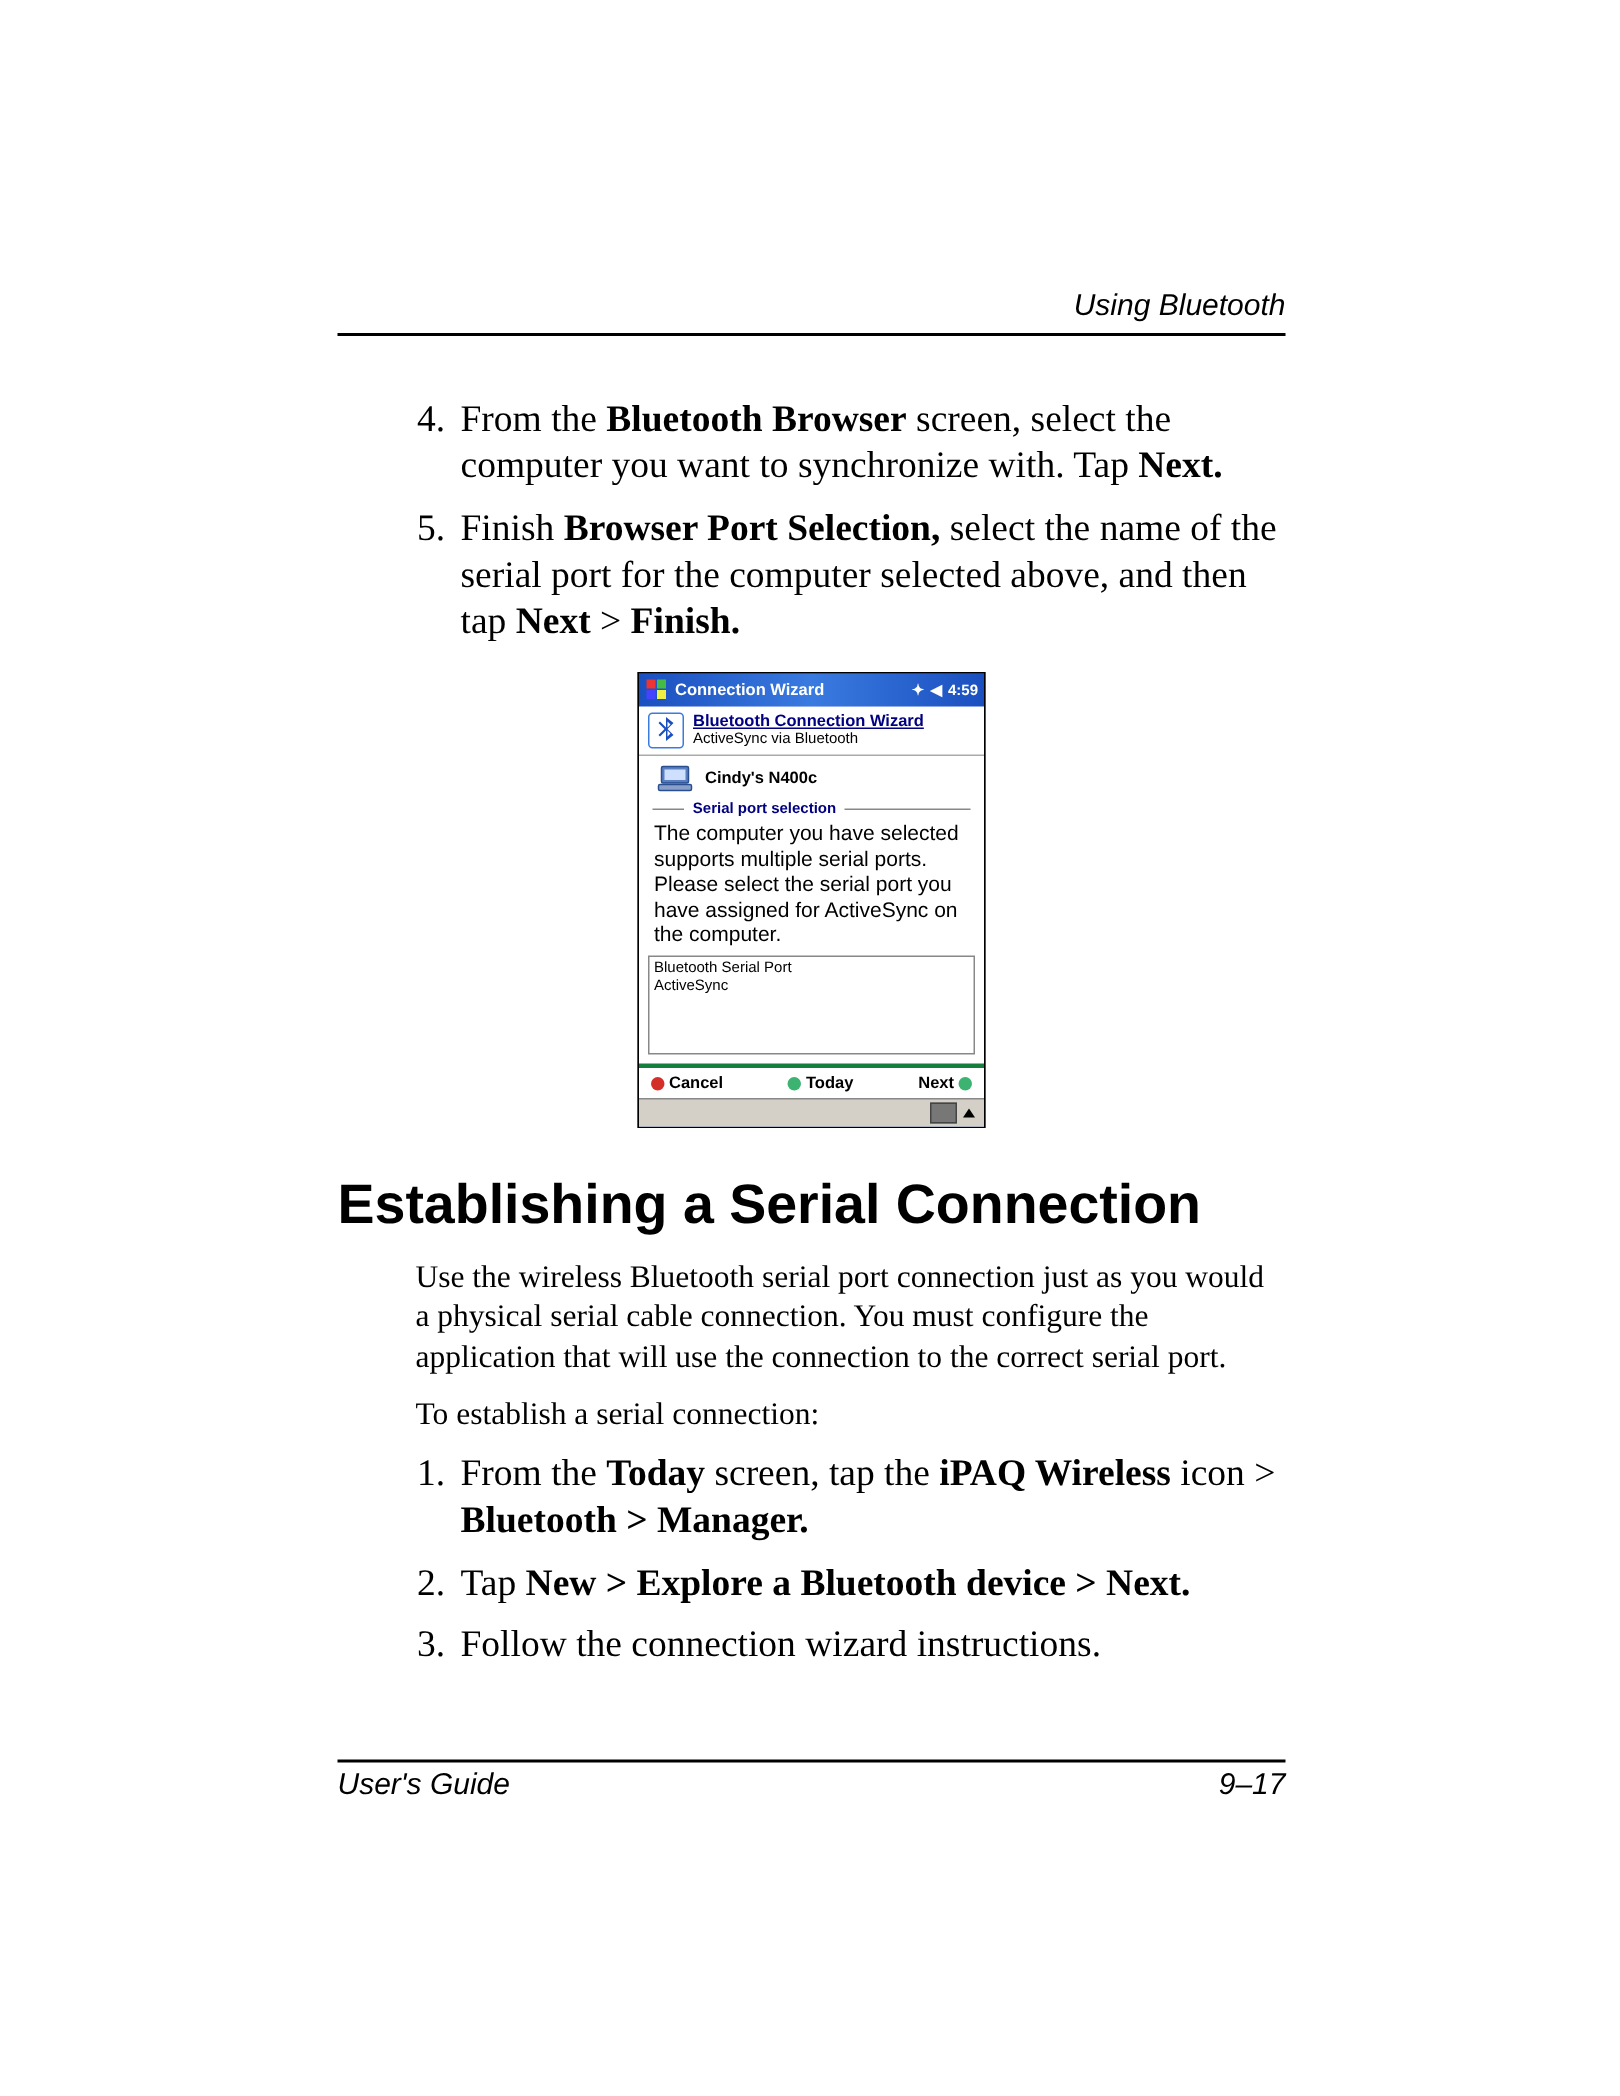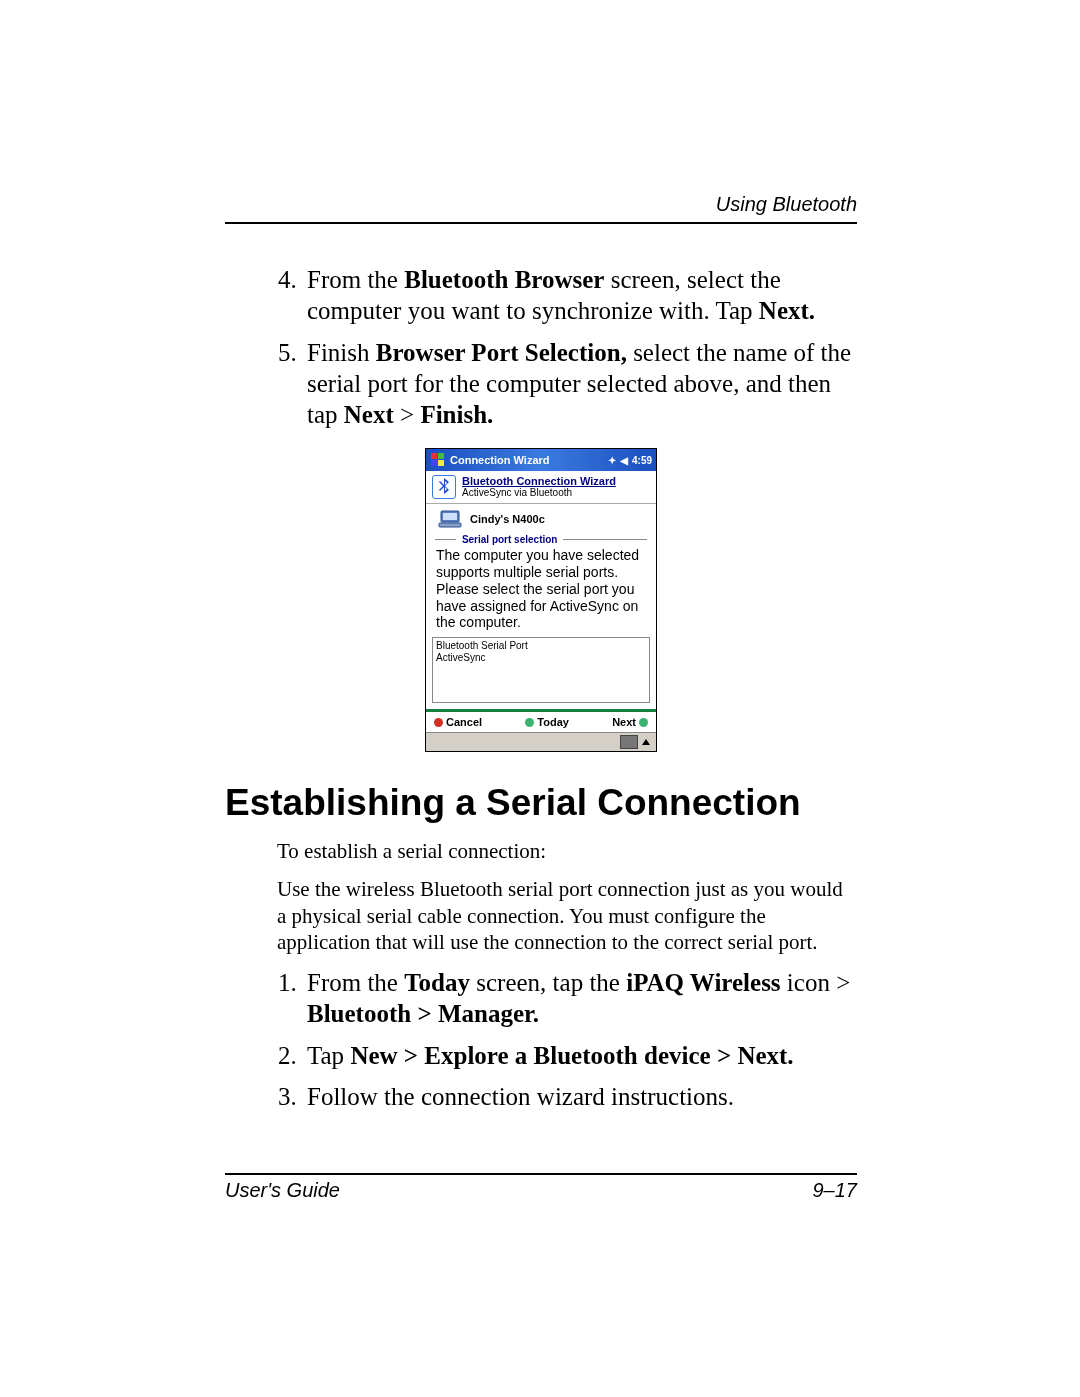--- a/index.html
+++ b/index.html
@@ -127,22 +127,22 @@
             </span>
         </div>
         <div class="wiz-footer">
           <span class="kbd-icon"></span>
           <span class="tri-up"></span>
         </div>
       </div>
     </div>
 
     <h2 class="section">Establishing a Serial Connection</h2>
+    <p class="para">Use the wireless Bluetooth serial port connection just as you would a physical serial cable connection. You must configure the application that will use the connection to the correct serial port.</p>
     <p class="para">To establish a serial connection:</p>
-    <p class="para">Use the wireless Bluetooth serial port connection just as you would a physical serial cable connection. You must configure the application that will use the connection to the correct serial port.</p>
 
     <ol class="body-list">
       <li>
         <span>From the </span><b>Today</b><span> screen, tap the </span><b>iPAQ Wireless</b><span> icon &gt; </span><b>Bluetooth &gt; Manager.</b>
       </li>
       <li>
         <span>Tap </span><b>New &gt; Explore a Bluetooth device &gt; Next.</b>
       </li>
       <li>
         <span>Follow the connection wizard instructions.</span>

